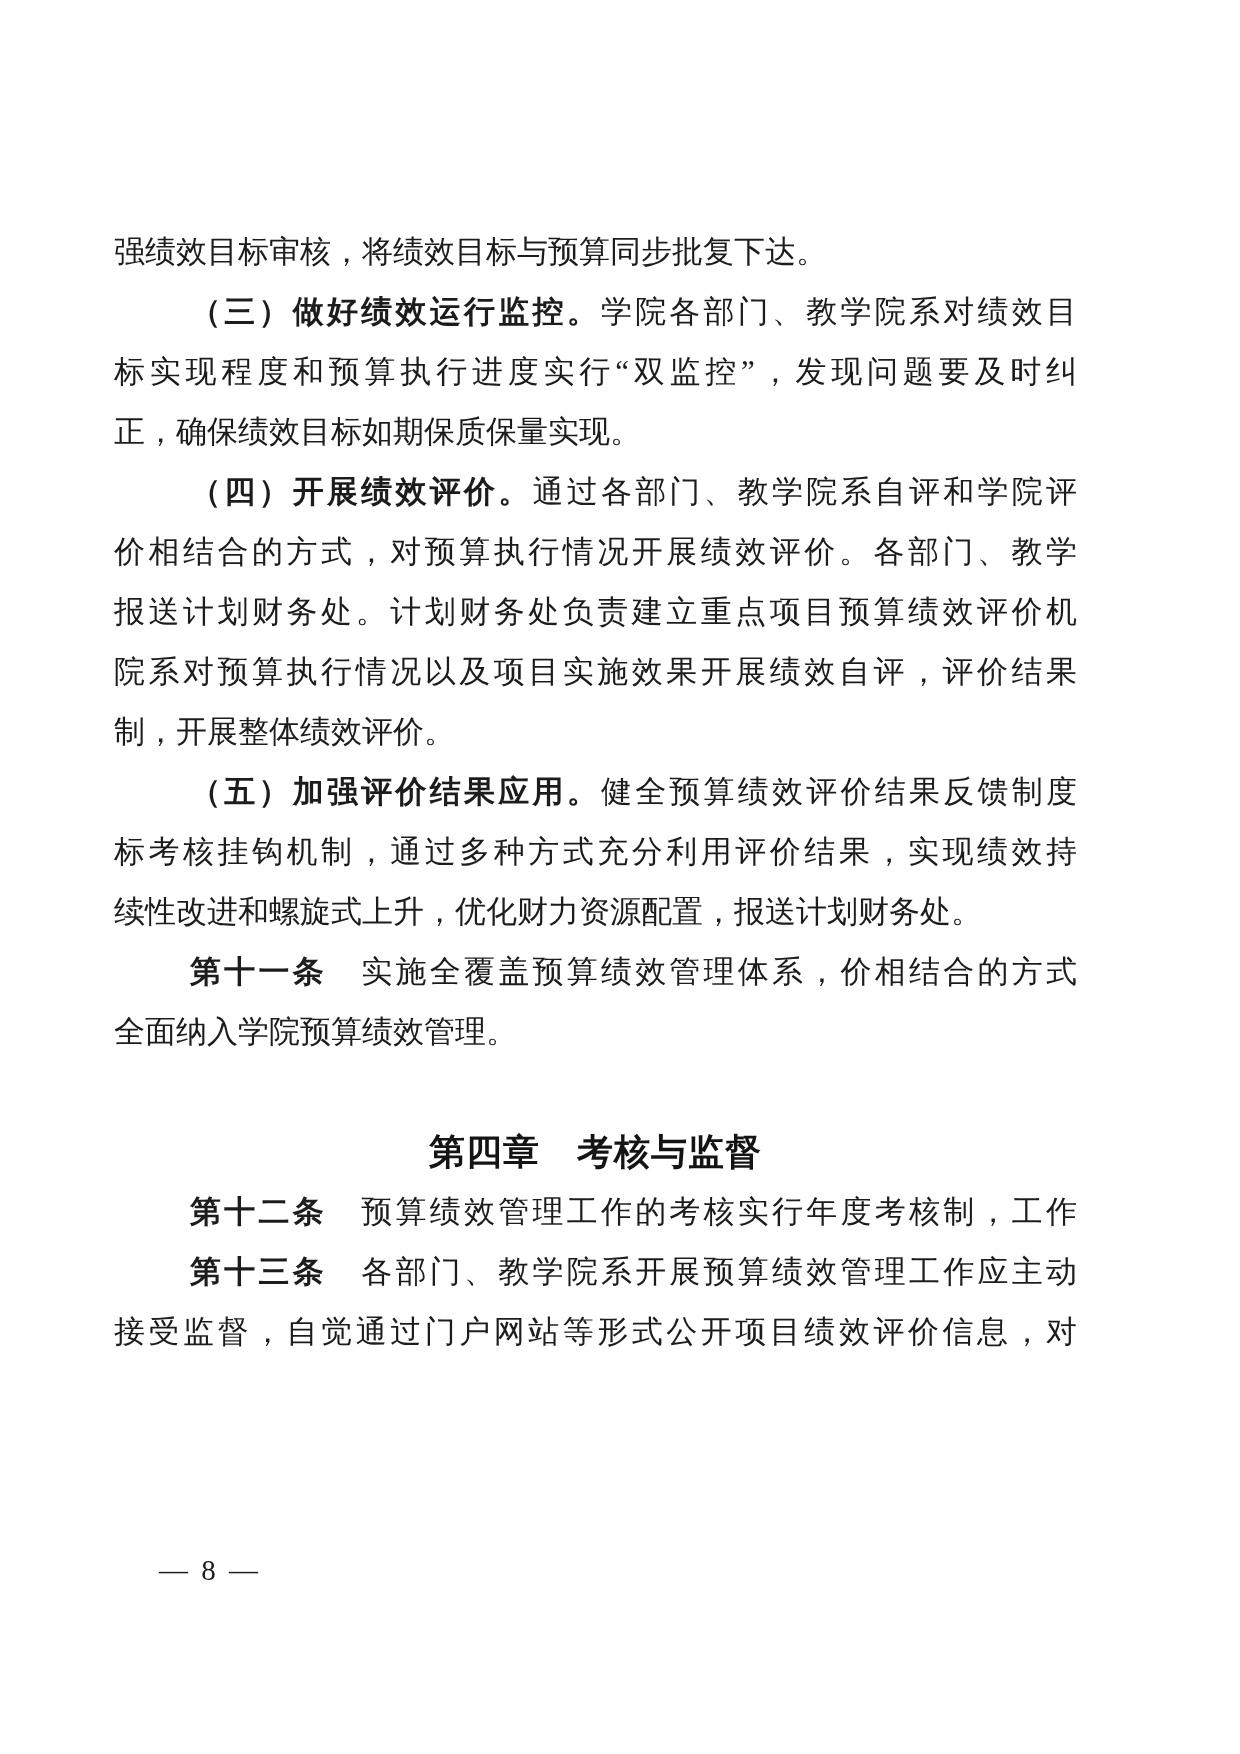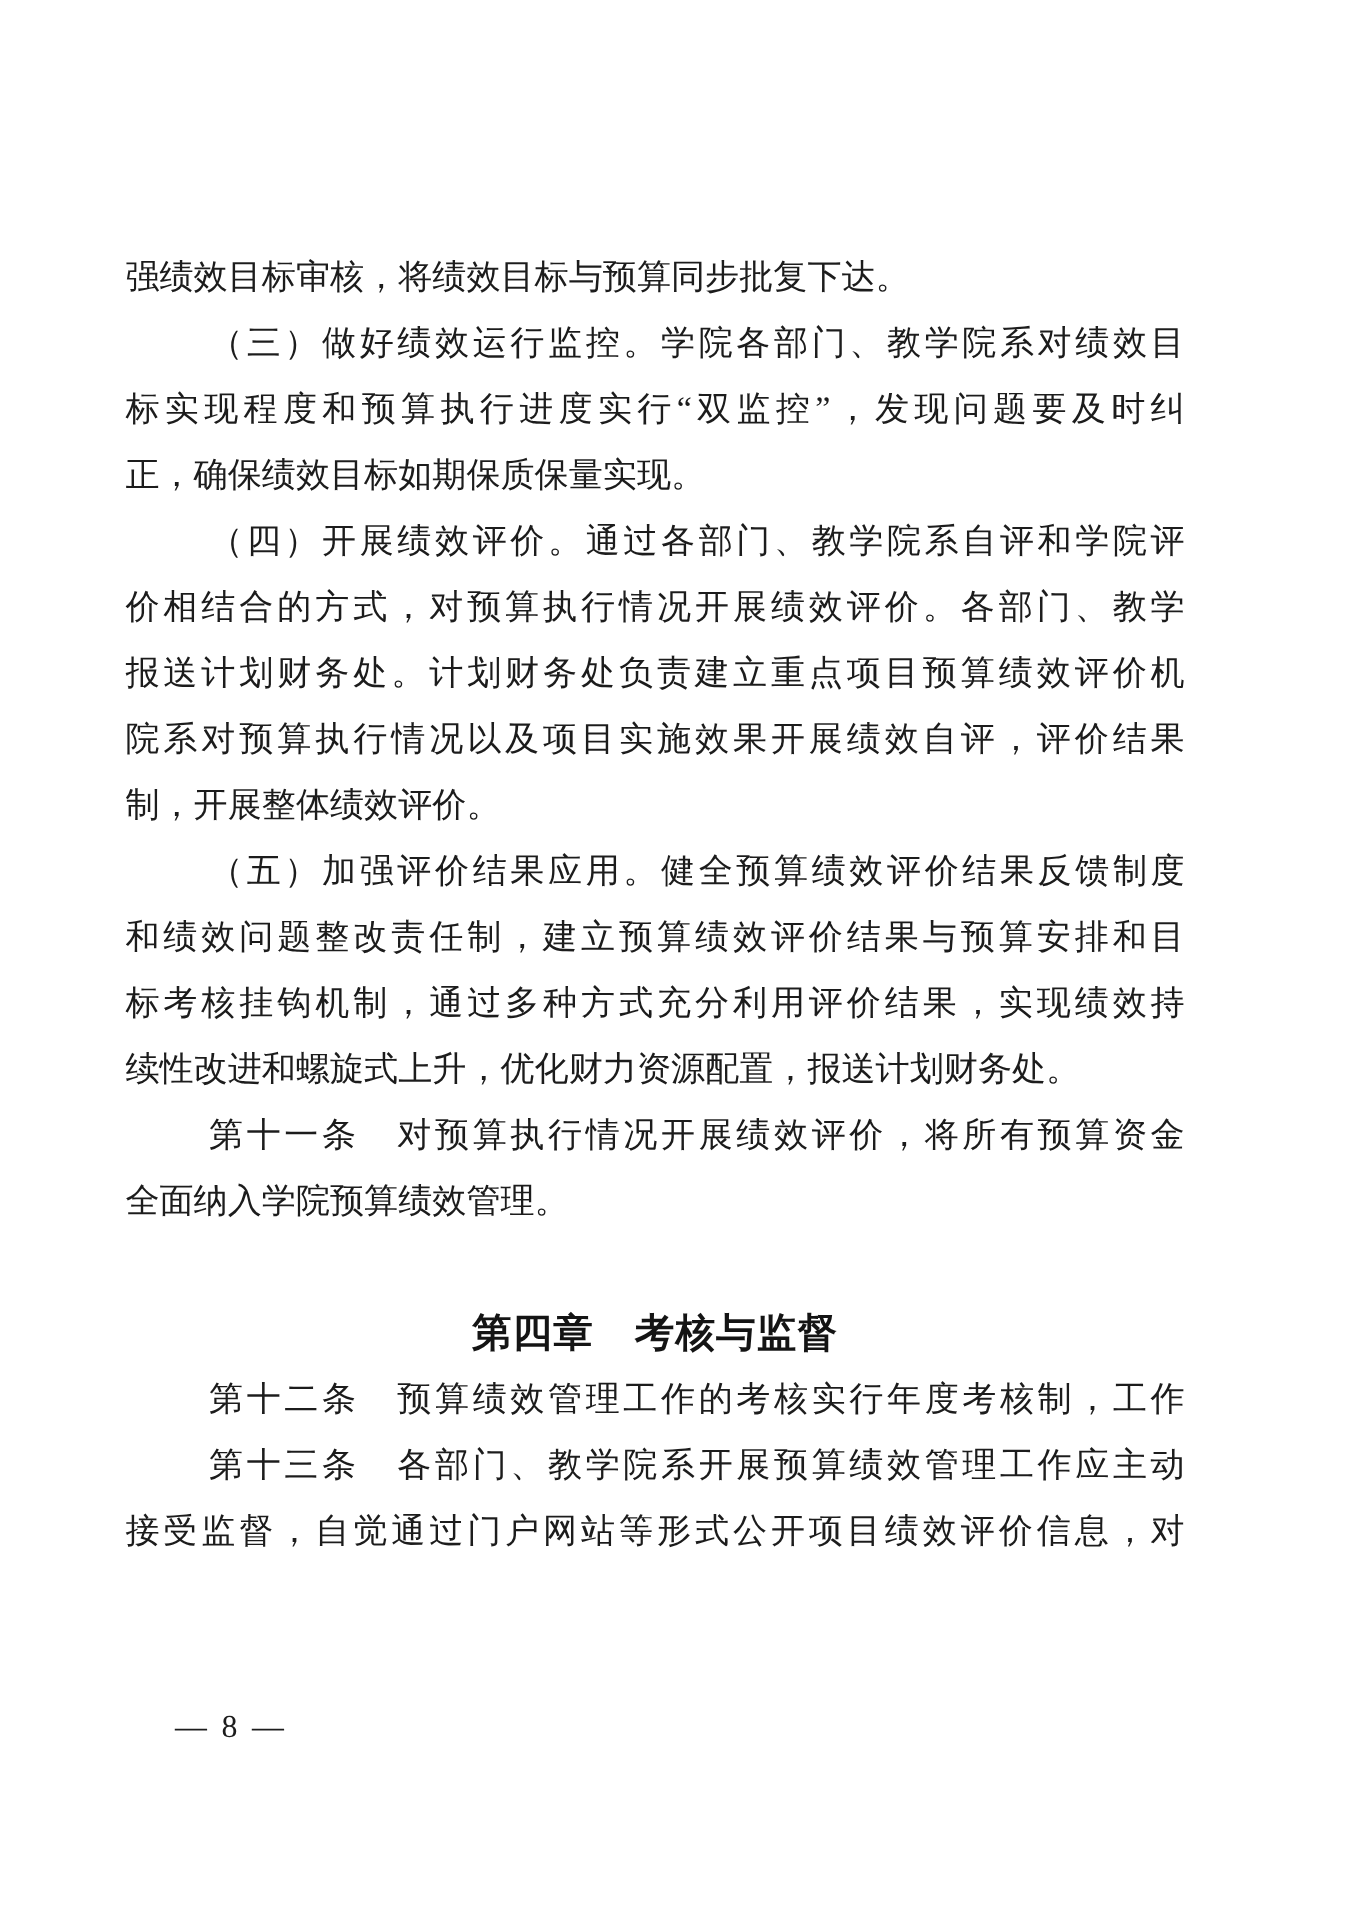--- a/index.html
+++ b/index.html
@@ -31,21 +31,21 @@
     text-align-last: left;
   }
   .line.indent {
     text-indent: 76px;
   }
   .run {
     font-family: inherit;
   }
   .hei {
     font-family: "Liberation Sans", "DejaVu Sans", sans-serif;
-    font-weight: 400;
+    font-weight: 700;
   }
   .chapter {
     height: 60px;
     margin-top: 60px;
     font-family: Liberation Serif, serif;
     font-weight: 700;
     font-size: 36px;
     line-height: 60px;
     text-align: center;
     color: #141414;
@@ -80,27 +80,26 @@
   <div class="line"><span class="run">价相结合的方式，对预算执行情况开展绩效评价。各部门、教学</span></div>
 
   <div class="line"><span class="run">报送计划财务处。计划财务处负责建立重点项目预算绩效评价机</span></div>
 
   <div class="line"><span class="run">院系对预算执行情况以及项目实施效果开展绩效自评，评价结果</span></div>
 
   <div class="line end"><span class="run">制，开展整体绩效评价。</span></div>
 
   <div class="line indent"><span class="run hei">（五）加强评价结果应用。</span><span class="run">健全预算绩效评价结果反馈制度</span></div>
 
-  <div class="line"><span class="run">和绩效问题整改责任制，建立预算绩效评价结果与预算安排和目</span></div>
 
   <div class="line"><span class="run">标考核挂钩机制，通过多种方式充分利用评价结果，实现绩效持</span></div>
 
   <div class="line end"><span class="run">续性改进和螺旋式上升，优化财力资源配置，报送计划财务处。</span></div>
 
-  <div class="line indent"><span class="run hei">第十一条</span><span class="run">　对预算执行情况开展绩效评价，将所有预算资金</span></div>
+  <div class="line indent"><span class="run hei">第十一条</span><span class="run">　实施全覆盖预算绩效管理体系，价相结合的方式</span></div>
 
   <div class="line end"><span class="run">全面纳入学院预算绩效管理。</span></div>
 
   <div class="chapter">第四章　考核与监督</div>
 
   <div class="line indent"><span class="run hei">第十二条</span><span class="run">　预算绩效管理工作的考核实行年度考核制，工作</span></div>
 
 
   <div class="line indent"><span class="run hei">第十三条</span><span class="run">　各部门、教学院系开展预算绩效管理工作应主动</span></div>
 

